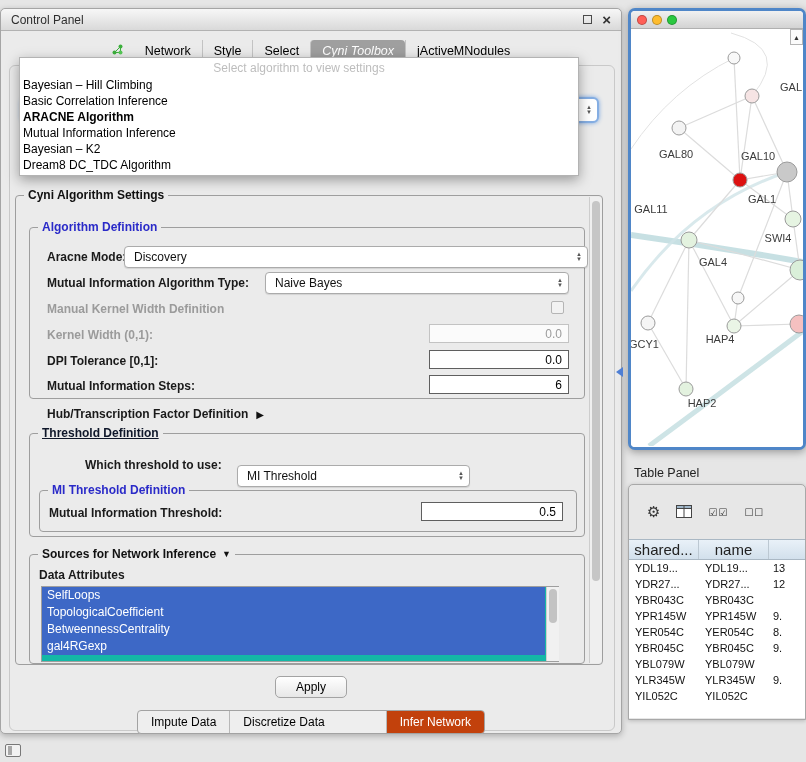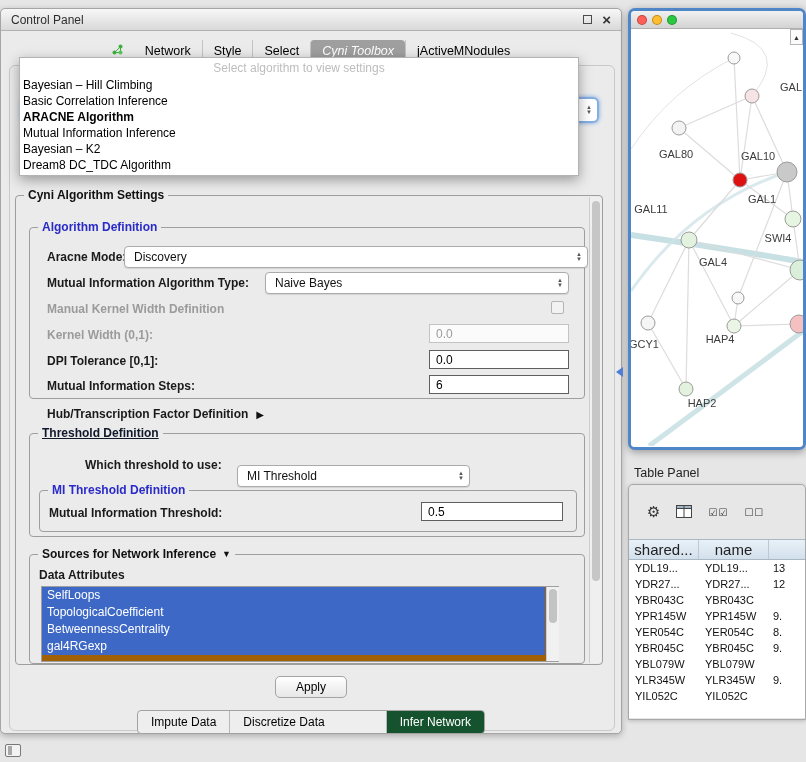--- a/index.html
+++ b/index.html
@@ -75,50 +75,50 @@
     box-shadow:inset 0 1px 0 #fff, 0 1px 1px rgba(0,0,0,.1); }
   #combo-aracne { left:104px; top:237px; width:464px;margin-left:19px; }
   #combo-mitype { left:264px; top:263px; width:304px; }
   #combo-which  { left:236px; top:445px; width:233px;margin-top:11px; }
 
   .chk { position:absolute; width:13px; height:13px; background:#f2f2f2;
     border:1px solid #b5b5b5; border-radius:2px; }
   #chk-manual { left:550px; top:292px; }
 
   .field { position:absolute; height:19px; background:#fff; border:1px solid #5f5f5f;
-    font-size:12px; padding:0 6px; font-family:inherit; color:#000; }
+    font-size:12px; text-align:right; padding:0 6px; font-family:inherit; color:#000; }
   .field.disabled { border-color:#c3c3c3; color:#9b9b9b; background:#fbfbfb; }
   #fld-kernel { left:428px; top:315px; width:140px; }
   #fld-dpi    { left:428px; top:341px; width:140px; }
   #fld-steps  { left:428px; top:366px; width:140px; }
   #fld-mithr  { left:420px; top:493px; width:142px; }
 
   #attr-list { position:absolute; left:40px; top:577px; width:518px; height:76px;
-    background:#a16207; border:1px solid #9e9e9e; overflow:hidden; }
+    background:#14b8a6; border:1px solid #9e9e9e; overflow:hidden; }
   .attr-item { height:17px; line-height:17px; font-size:12px; padding-left:5px;
     background:#3d68c6; color:#fff; width:calc(100% - 13px); }
   .list-scrollbar { position:absolute; right:0; top:0; bottom:0; width:13px;
     background:#f1f1f1; border-left:1px solid #cfcfcf; }
   .list-scrollbar .thumb { position:absolute; left:2px; top:2px; width:8px; height:34px;
     background:#c3c3c3; border-radius:5px; }
 
   #main-scrollbar { position:absolute; left:588px; top:188px; width:13px; height:466px;
     background:#efefef; border-left:1px solid #cdcdcd; border-radius:0 4px 4px 0; }
   #main-scrollbar .thumb { position:absolute; left:2px; top:4px; width:8px; height:380px;
     background:#c6c6c6; border-radius:5px; }
 
   #apply-btn { position:absolute; left:0; right:0; margin:0 auto; top:667px; width:72px; height:22px;
     background:linear-gradient(#ffffff,#e7e7e7); border:1px solid #a3a3a3; border-radius:5px;
     font-size:12px; text-align:center; line-height:20px; color:#000; }
 
   #bottom-tabs { position:absolute; left:0; top:701px; width:100%; display:flex; justify-content:center; }
   .seg { display:flex; border:1px solid #a2a2a2; border-radius:4px; background:#eeeeee; overflow:hidden; }
   .seg-item { font-size:12px; padding:4px 13px; color:#000; }
   .seg-item + .seg-item { border-left:1px solid #b8b8b8; }
-  .seg-item.active { background:#14532d; color:#fff;margin-left:48px; }
+  .seg-item.active { background:#c2410c; color:#fff;margin-left:48px; }
 
   
   #network-window { position:absolute; left:628px; top:8px; width:178px; height:442px;
     background:#4f86c8; border-radius:7px; padding:3px; box-shadow:0 2px 8px rgba(0,0,0,.35); }
   .nw-inner { width:100%; height:100%; border-radius:4px; overflow:hidden;
     display:flex; flex-direction:column; background:#fff; }
   .nw-titlebar { height:18px; flex:0 0 18px; background:linear-gradient(#f1f1f1,#d3d3d3);
     border-bottom:1px solid #b0b0b0; display:flex; align-items:center; gap:5px; padding:0 6px; }
   .light { width:10px; height:10px; border-radius:50%; display:inline-block;
     border:0.5px solid rgba(0,0,0,.25); }

